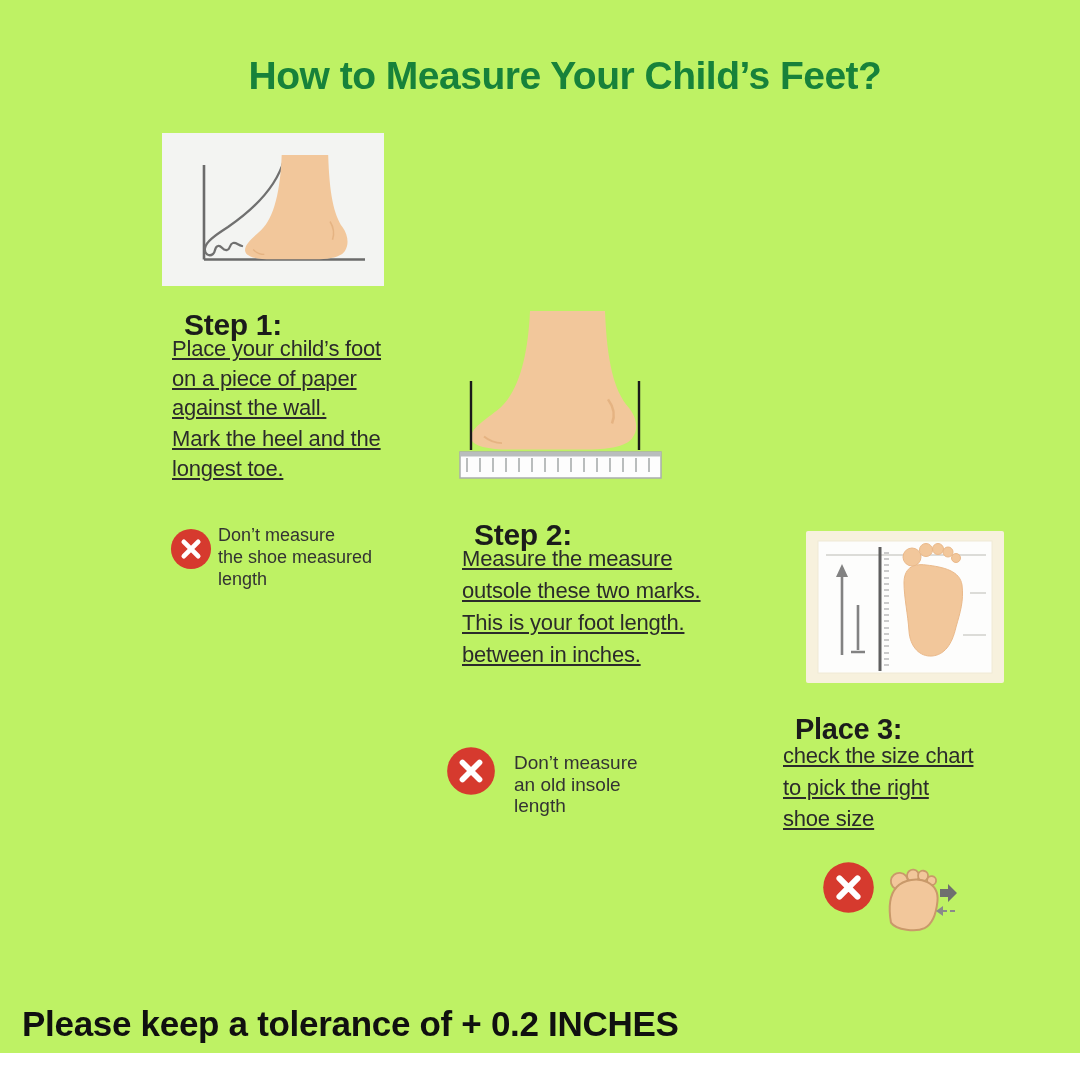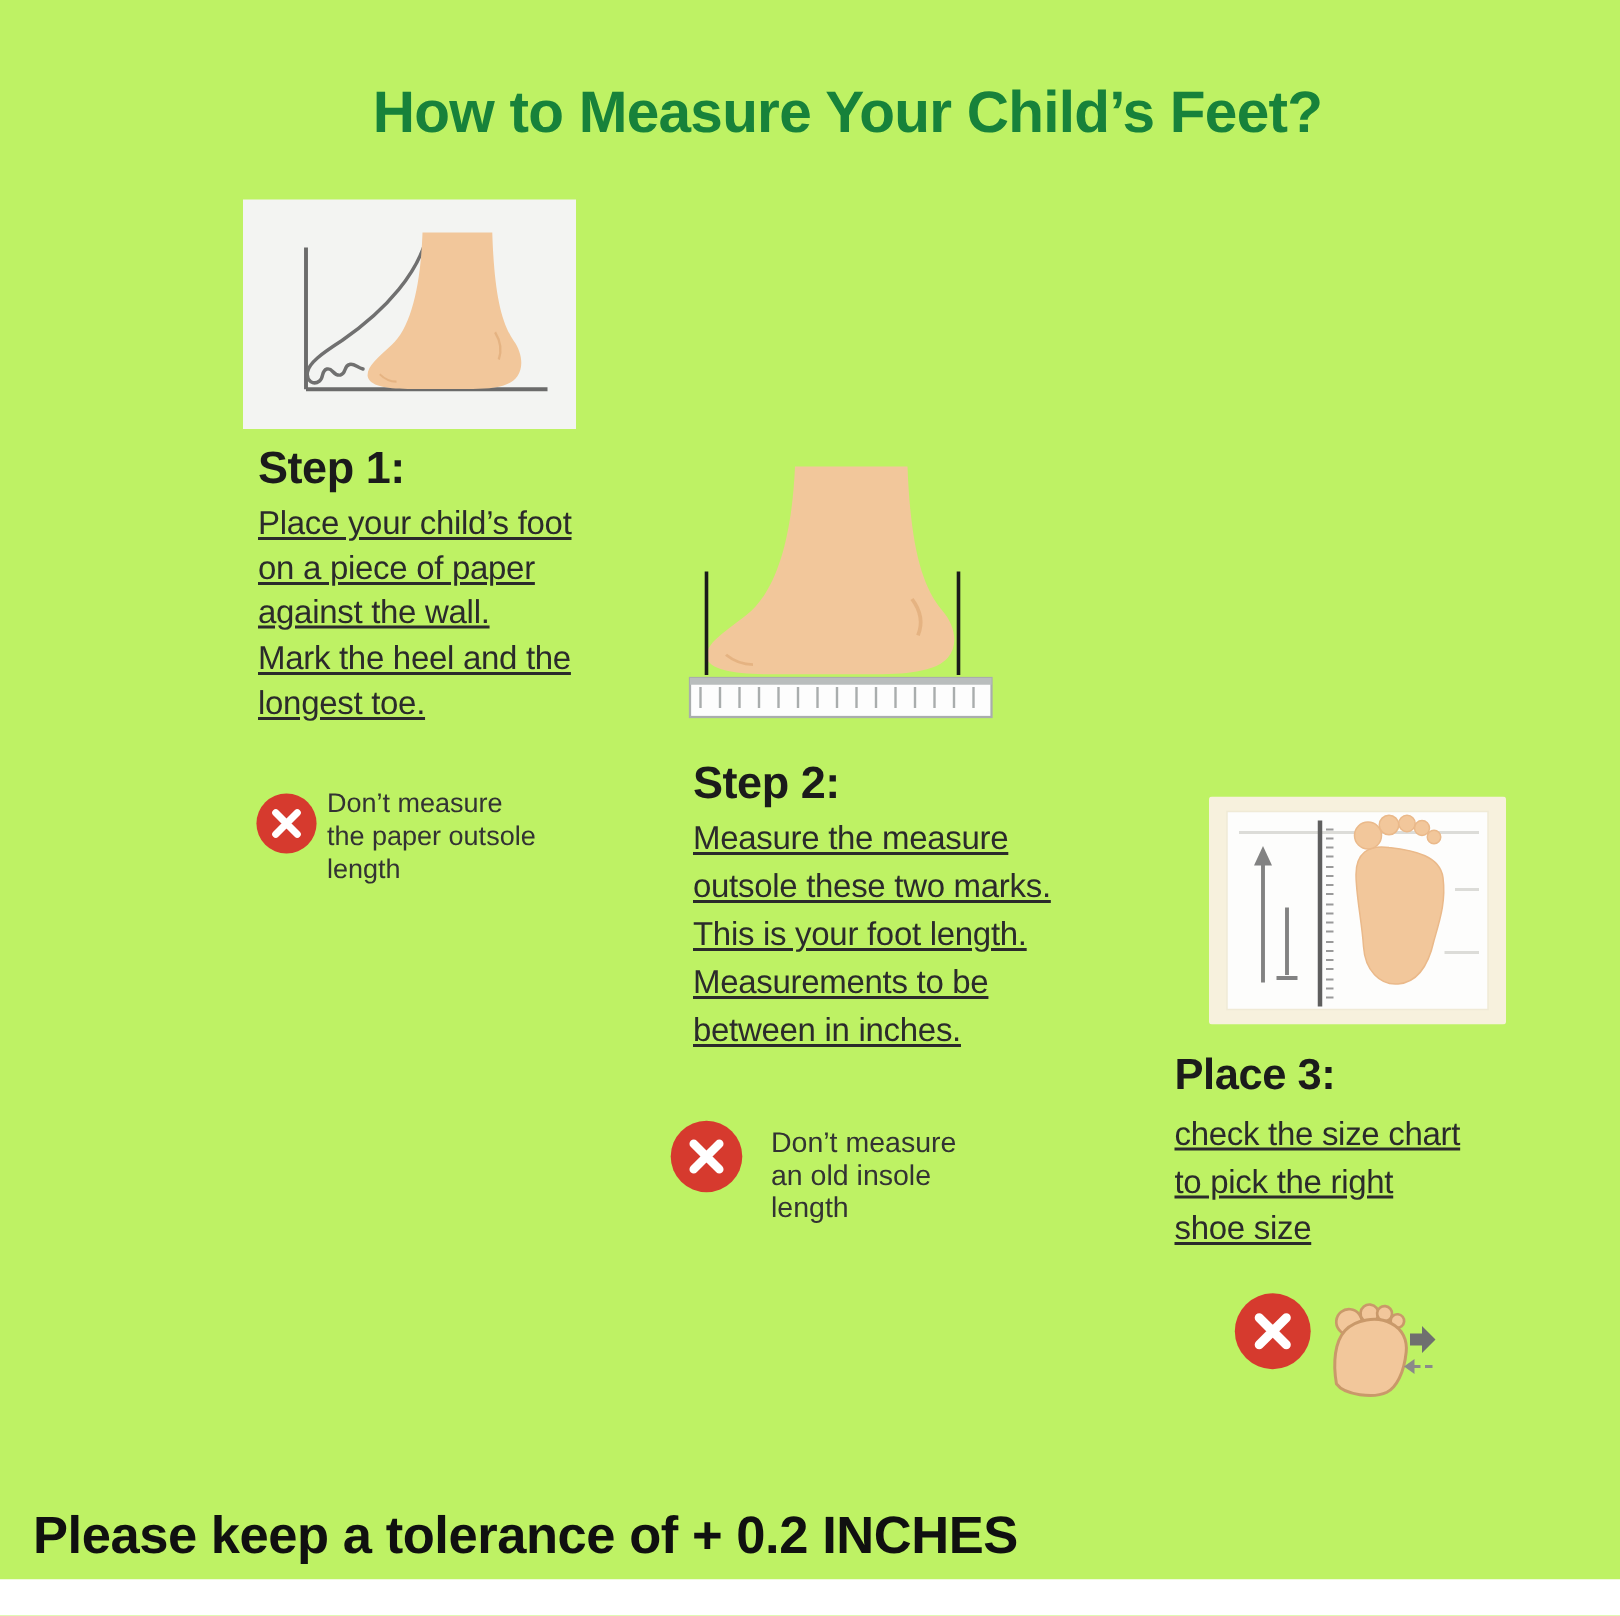--- a/index.html
+++ b/index.html
@@ -2,21 +2,21 @@
 <html><head>
 <meta charset="utf-8">
 <style>
   html,body{margin:0;padding:0;background:#fff;}
   .page{position:relative;width:1080px;height:1053px;background:#bef264;
         font-family:"Liberation Sans",sans-serif;color:#282828;overflow:hidden;}
   .title{position:absolute;top:28px;left:50px;width:1030px;text-align:center;
          font-size:39px;font-weight:700;color:#17823a;letter-spacing:-0.5px;}
   .panel1{position:absolute;left:162px;top:133px;width:222px;height:153px;background:#f3f4f2;}
   .svg-abs{position:absolute;display:block;}
-  .step-h{position:absolute;margin:0;font-size:30px;font-weight:700;color:#1b1b1b;letter-spacing:-0.3px;}
+  .step-h{position:absolute;margin:12px;font-size:30px;font-weight:700;color:#1b1b1b;letter-spacing:-0.3px;}
   .h-s1{left:172px;top:296px;}
   .h-s2{left:462px;top:506px;}
   .h-s3{left:783px;top:701px;font-size:29px;}
   .para{position:absolute;font-size:22px;color:#2b2b2b;letter-spacing:-0.2px;}
   .para .ln{display:block;text-decoration:underline;}
   .s1p1{left:172px;top:334px;line-height:29.5px;}
   .s1p2{left:172px;top:424px;line-height:30px;}
   .s2p{left:462px;top:543px;line-height:32px;}
   .s3p{left:783px;top:740px;line-height:31.5px;}
   .warn-text{position:absolute;color:#333;}
@@ -62,21 +62,21 @@
   <div class="para s1p2">
     <span class="ln">Mark the heel and the</span>
     <span class="ln">longest toe.</span>
   </div>
   <svg class="svg-abs w1i" viewBox="0 0 44 44">
     <circle cx="22" cy="22" r="21" fill="#d63a2e"></circle>
     <path d="M14.5,14.5 L29.5,29.5 M29.5,14.5 L14.5,29.5" stroke="#fff" stroke-width="5" stroke-linecap="round" fill="none"></path>
   </svg>
   <div class="warn-text w1t">
     <span class="ln" style="display:block">Don’t measure</span>
-    <span class="ln" style="display:block">the paper outsole</span>
+    <span class="ln" style="display:block">the shoe measured</span>
     <span class="ln" style="display:block">length</span>
   </div>
 
   <svg class="svg-abs s2svg" viewBox="0 0 213 180">
     <g transform="translate(11,8) scale(1.0,0.93)">
       <use href="#footSide" fill="#f2c79b"></use>
       <path d="M142,95 q9,13 4,26" stroke="#e0ab78" stroke-width="2.5" fill="none" opacity="0.7"></path>
       <path d="M18,135 q8,7 18,7" stroke="#e0ab78" stroke-width="2" fill="none" opacity="0.7"></path>
     </g>
     <path d="M16,78 V147 M184,78 V147" stroke="#1a1a1a" stroke-width="2.4" fill="none"></path>
@@ -84,21 +84,20 @@
       <rect x="5" y="149" width="201" height="26" fill="#fdfdfd" stroke="#a9adad" stroke-width="1.5"></rect>
       <rect x="5" y="149" width="201" height="4.5" fill="#b9bdbd"></rect>
       <path d="M12 155V169M25 155V169M38 155V169M51 155V169M64 155V169M77 155V169M90 155V169M103 155V169M116 155V169M129 155V169M142 155V169M155 155V169M168 155V169M181 155V169M194 155V169" stroke="#a9adad" stroke-width="1.6" fill="none"></path>
     </g>
   </svg>
   <h2 class="step-h h-s2">Step 2:</h2>
   <div class="para s2p">
     <span class="ln">Measure the measure</span>
     <span class="ln">outsole these two marks.</span>
     <span class="ln">This is your foot length.</span>
-    <span class="ln">Measurements to be</span>
     <span class="ln">between in inches.</span>
   </div>
   <svg class="svg-abs w2i" viewBox="0 0 44 44">
     <circle cx="22" cy="22" r="21" fill="#d63a2e"></circle>
     <path d="M14.5,14.5 L29.5,29.5 M29.5,14.5 L14.5,29.5" stroke="#fff" stroke-width="5" stroke-linecap="round" fill="none"></path>
   </svg>
   <div class="warn-text w2t">
     <span class="ln" style="display:block">Don’t measure</span>
     <span class="ln" style="display:block">an old insole</span>
     <span class="ln" style="display:block">length</span>

